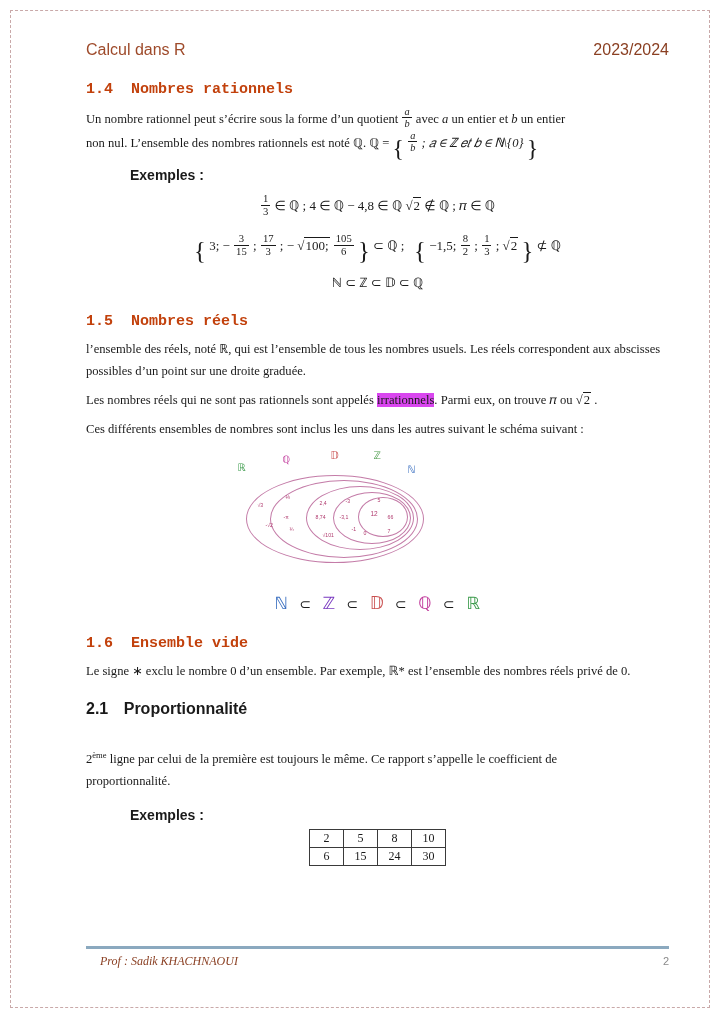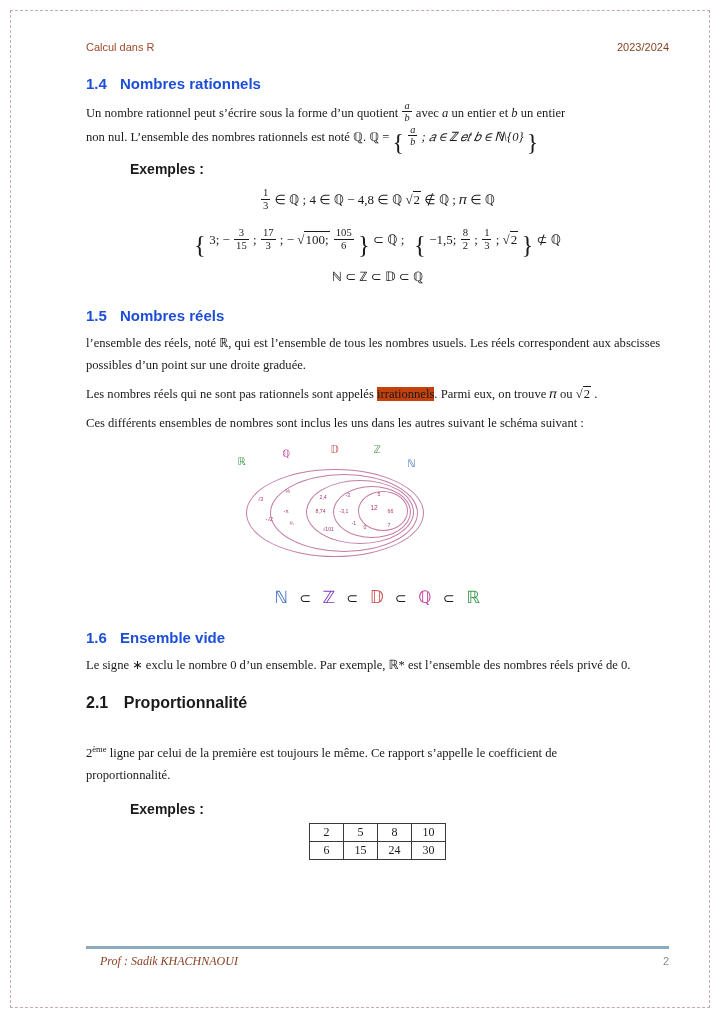--- a/index.html
+++ b/index.html
@@ -26,34 +26,34 @@
     right: 40px;
     top: 10px;
     bottom: 10px;
   }
 
   
   .hdr {
     display: flex;
     justify-content: space-between;
     align-items: flex-end;
-    font-size: 11px;
+    font-size: 16px;
     color: #9e4a2a;
     font-family: "Liberation Sans", sans-serif;
     padding-top: 20px;
   }
   .hdr .right { color: #8a3f22; }
 
   
   h2.sec {
-    font-family: Liberation Sans, sans-serif;
+    font-family: Liberation Mono, monospace;
     font-size: 15px;
     font-weight: bold;
     margin: 22px 0 8px 0;
-    color: #1d4ed8;
+    color: #c2410c;
   }
   h2.sec .num { margin-right: 9px; }
   h2.big {
     font-family: "Liberation Sans", sans-serif;
     font-size: 18px;
     font-weight: bold;
     margin: 24px 0 8px 0;
   }
   h2.big .num { margin-right: 12px; }
   h2.sub {
@@ -91,21 +91,21 @@
   .sqrt { display: inline-block; font-style: normal; }
   .sqrt > .rad { }
   .sqrt > .val { border-top: 1px solid #1a1a1a; padding: 0 1px; }
   .big-brace { font-size: 1.9em; vertical-align: -0.38em; font-style: normal; line-height: 0; }
   .centered-math {
     text-align: center;
     font-size: 13px;
     margin: 10px 0;
   }
   .centered-math.l2 { margin: 16px 0; }
-  .hl { background: #c2410c; }
+  .hl { background: #d946ef; }
 
   
   .venn-wrap {
     margin: 10px auto 0 auto;
     width: 300px;
     height: 135px;
     position: relative;
   }
   .lbl {
     position: absolute;

